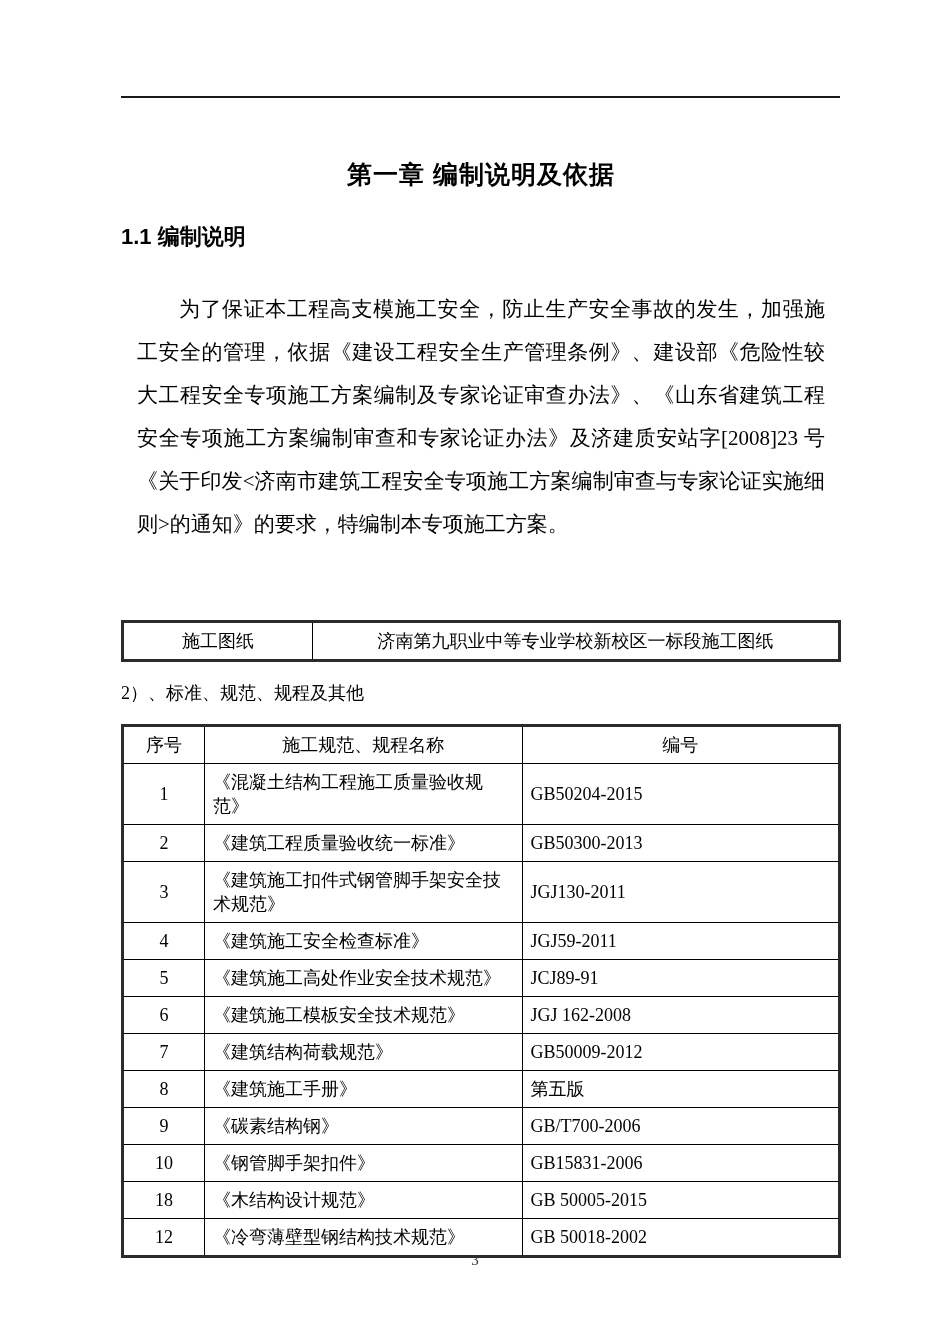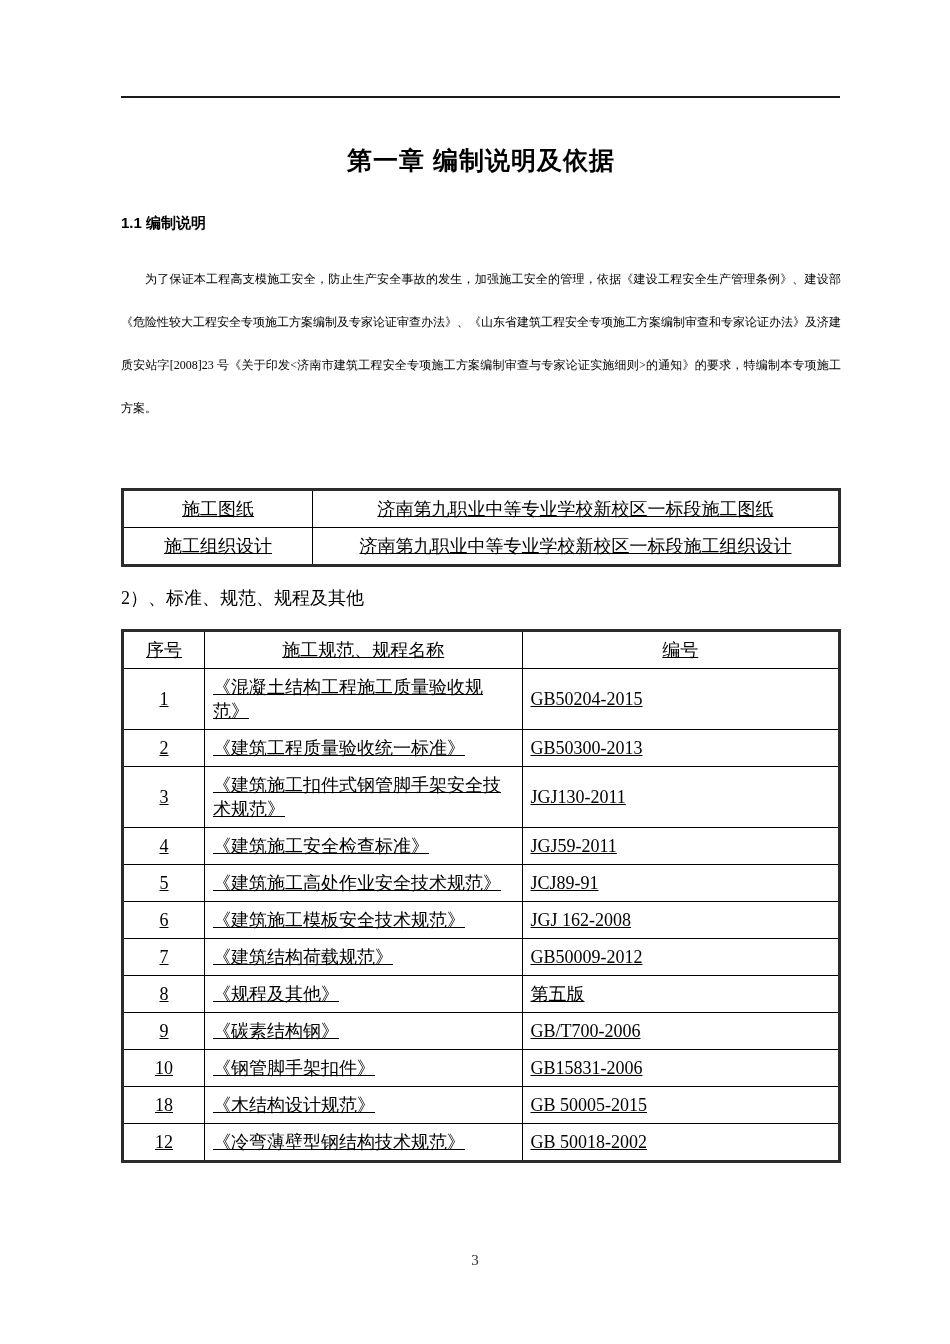--- a/index.html
+++ b/index.html
@@ -31,50 +31,50 @@
     top: 96px;
     width: 719px;
     height: 0;
     border-top: 2px solid #1a1a1a;
   }
 
   
   .content {
     position: absolute;
     left: 121px;
-    top: 140px;
+    top: 154px;
     width: 720px;
   }
 
   .chapter-title {
     text-align: center;
     font-size: 25px;
     font-weight: bold;
     letter-spacing: 1px;
     margin: 0;
     padding: 0 0 0 0;
     line-height: 40px;
     font-family: "Liberation Sans", "DejaVu Sans", sans-serif;
   }
 
   .section-heading {
-    font-size: 15px;
+    font-size: 22px;
     font-weight: bold;
     line-height: 26px;
     margin: 0;
     font-family: "Liberation Sans", "DejaVu Sans", sans-serif;
   }
 
   .body-para {
-    font-size: 12px;
+    font-size: 21px;
     line-height: 43px;
     text-align: justify;
     text-justify: inter-ideograph;
     text-indent: 2em;
-    margin: 0;
+    margin: 16px;
     font-family: "Liberation Serif", "DejaVu Serif", serif;
   }
 
   .list-line {
     font-size: 18px;
     line-height: 34px;
     margin: 0;
     font-family: "Liberation Serif", "DejaVu Serif", serif;
   }
 
@@ -86,21 +86,20 @@
     border: 3px double #2b2b2b;
     font-family: "Liberation Serif", "DejaVu Serif", serif;
   }
   table.doc-table td,
   table.doc-table th {
     border: 1px solid #000000;
     font-size: 18px;
     font-weight: normal;
     padding: 6px 8px;
     line-height: 24px;
-    text-decoration: underline;
   }
   table.doc-table.outer-thick {
     border: 3px solid #2b2b2b;
   }
 
   .t1-label { width: 172px; text-align: center; }
   .t1-value { text-align: center; margin-top: 40px; }
 
   .t2-no   { width: 64px; text-align: center; }
   .t2-name { text-align: left; padding-left: 20px; }
@@ -150,24 +149,20 @@
 
 
     <div class="spacer-sm"></div>
 
     <table class="doc-table outer-thick">
       <tbody>
         <tr>
           <td class="t1-label">施工图纸</td>
           <td class="t1-value">济南第九职业中等专业学校新校区一标段施工图纸</td>
         </tr>
-        <tr>
-          <td class="t1-label">施工组织设计</td>
-          <td class="t1-value">济南第九职业中等专业学校新校区一标段施工组织设计</td>
-        </tr>
       </tbody>
     </table>
 
     <div class="spacer-sm"></div>
 
     <p class="list-line">2）、标准、规范、规程及其他</p>
 
     <div class="spacer-sm"></div>
 
     <table class="doc-table outer-thick">
@@ -209,21 +204,21 @@
           <td class="t2-name">《建筑施工模板安全技术规范》</td>
           <td class="t2-code">JGJ 162-2008</td>
         </tr>
         <tr>
           <td class="t2-no">7</td>
           <td class="t2-name">《建筑结构荷载规范》</td>
           <td class="t2-code">GB50009-2012</td>
         </tr>
         <tr>
           <td class="t2-no">8</td>
-          <td class="t2-name">《规程及其他》</td>
+          <td class="t2-name">《建筑施工手册》</td>
           <td class="t2-code">第五版</td>
         </tr>
         <tr>
           <td class="t2-no">9</td>
           <td class="t2-name">《碳素结构钢》</td>
           <td class="t2-code">GB/T700-2006</td>
         </tr>
         <tr>
           <td class="t2-no">10</td>
           <td class="t2-name">《钢管脚手架扣件》</td>

